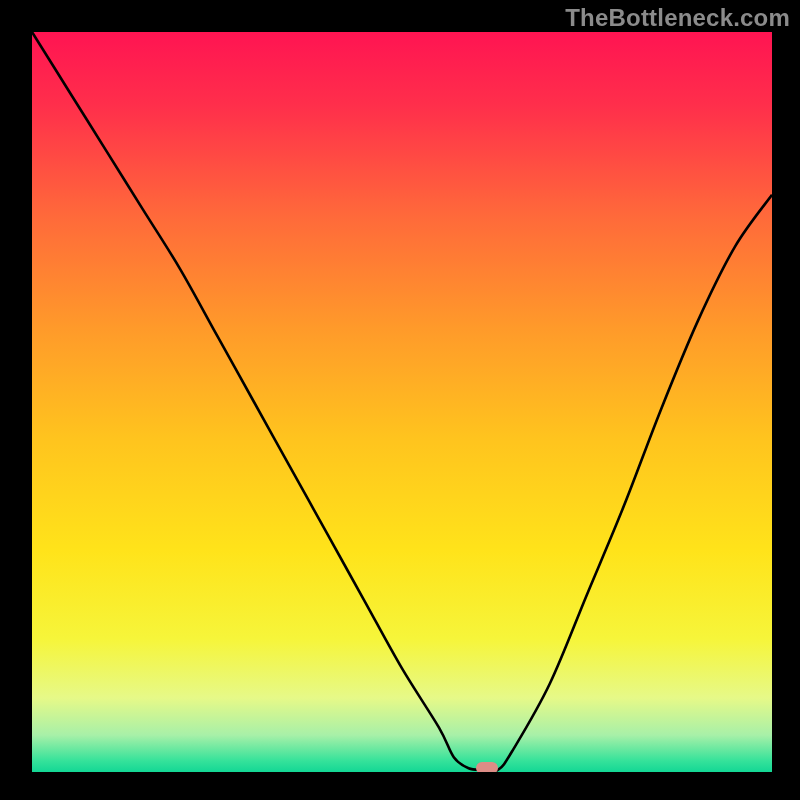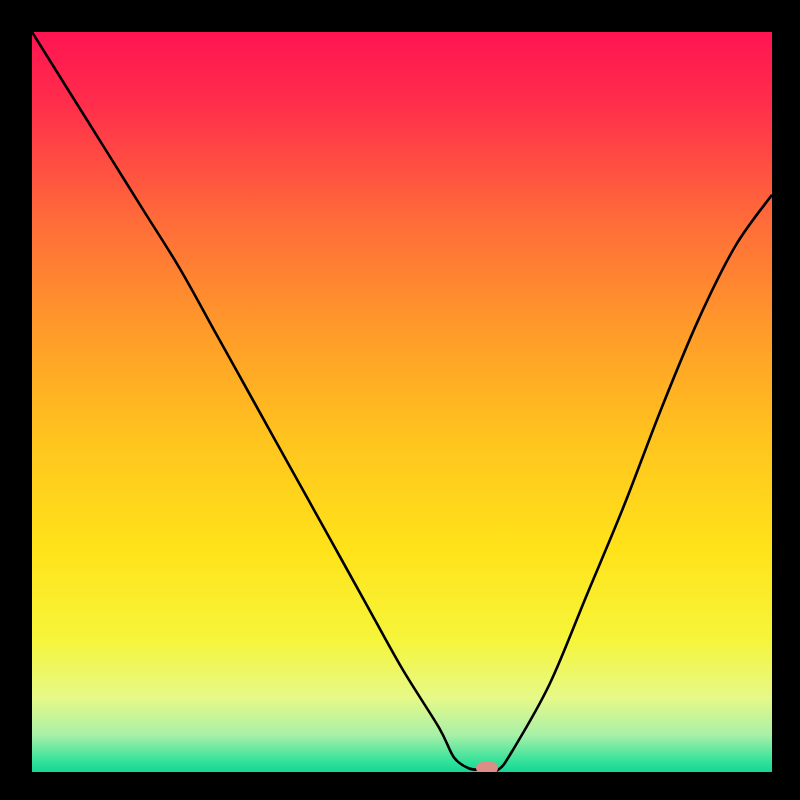--- a/index.html
+++ b/index.html
@@ -52,20 +52,21 @@
     width: 22px;
     height: 12px;
     border-radius: 6px;
     transform: translate(-50%, -50%);
   }
 </style>
 </head>
 <body>
 <div class="frame">
 
+  <div class="watermark">TheBottleneck.com</div>
 
   <div class="plot-area">
     <svg class="gradient-bg" viewBox="0 0 740 740" preserveAspectRatio="none">
       <defs>
         <linearGradient id="bg-grad" x1="0" y1="0" x2="0" y2="1">
             <stop offset="0%" stop-color="#ff1452"></stop>
             <stop offset="10%" stop-color="#ff2f4b"></stop>
             <stop offset="25%" stop-color="#ff6a3a"></stop>
             <stop offset="40%" stop-color="#ff9a2a"></stop>
             <stop offset="55.00000000000001%" stop-color="#ffc41e"></stop>

